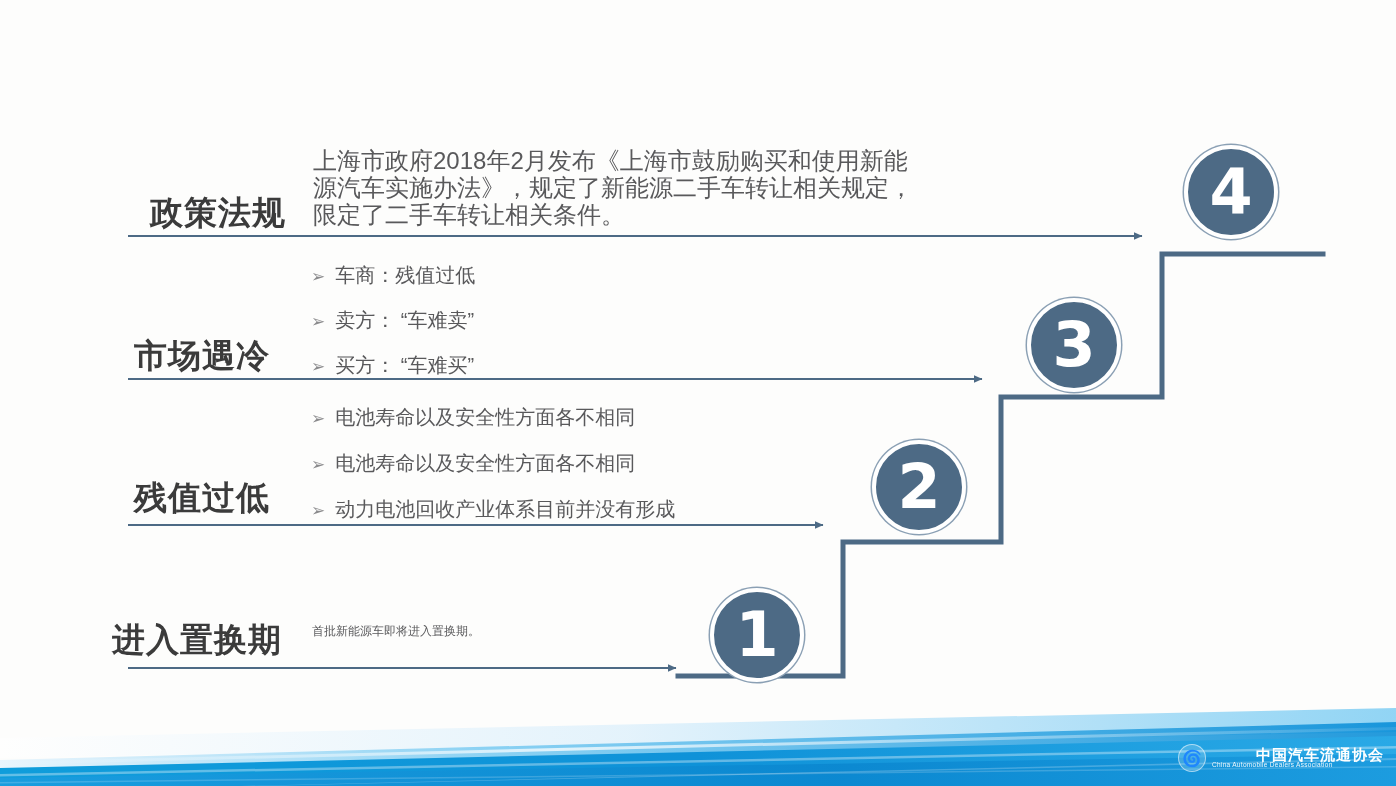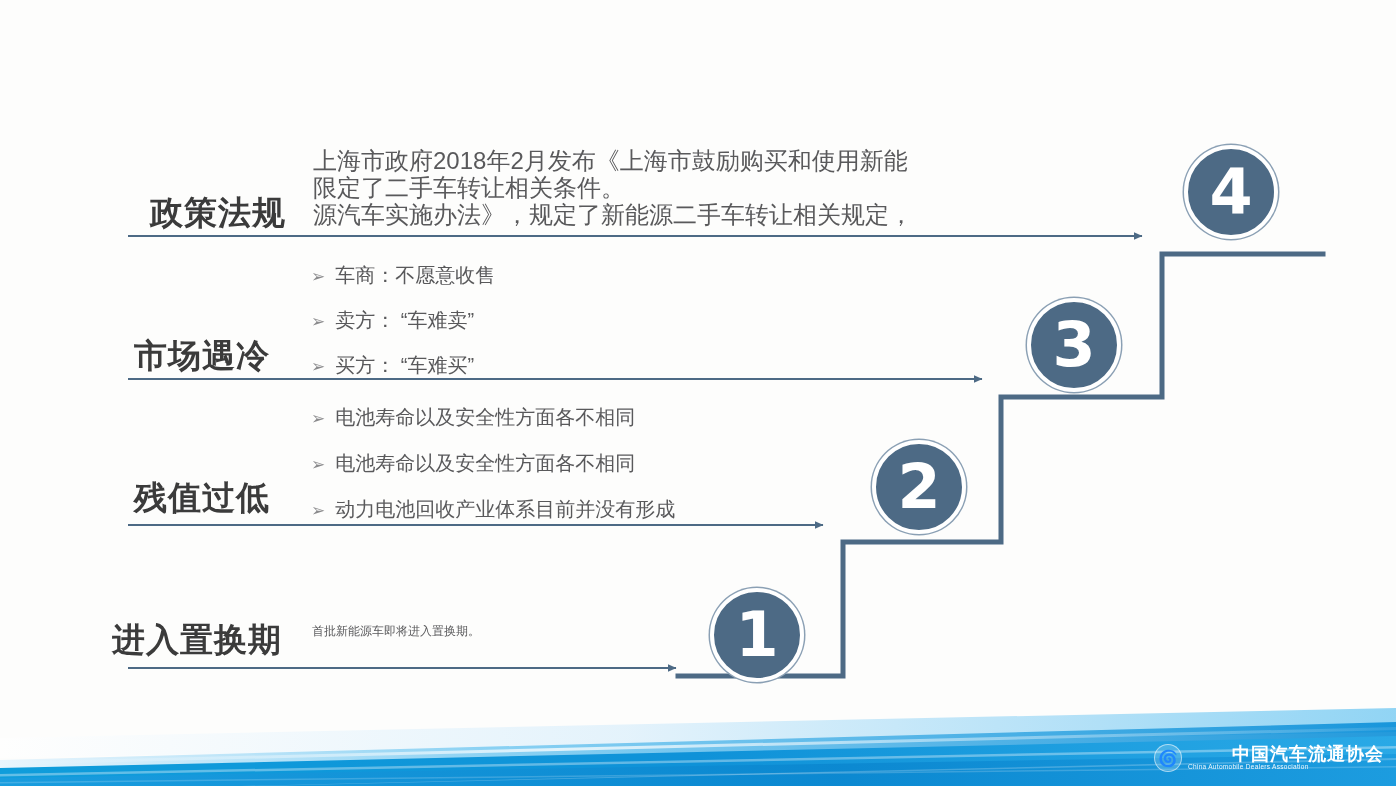--- a/index.html
+++ b/index.html
@@ -74,21 +74,21 @@
   }
   #logo .logo-mark{
     width:26px;height:26px;border-radius:50%;
     background:rgba(255,255,255,.18);
     border:1px solid rgba(255,255,255,.55);
     display:flex;align-items:center;justify-content:center;
     font-size:16px;color:#eaf6ff;
     font-family:"DejaVu Serif",serif;
   }
   #logo .logo-text{display:flex;flex-direction:column;line-height:1.05;}
-  #logo .logo-cn{font-size:18px;font-weight:bold;letter-spacing:1px;padding-left:44px;}
+  #logo .logo-cn{font-size:15px;font-weight:bold;letter-spacing:1px;padding-left:44px;}
   #logo .logo-en{font-size:6.5px;letter-spacing:.3px;opacity:.92;}
 </style>
 </head>
 <body>
 
 <div id="slide">
 
 
   <svg id="diagram" viewBox="0 0 1396 720" width="1396" height="720" xmlns="http://www.w3.org/2000/svg">
     <defs>
@@ -115,31 +115,31 @@
     <span>2</span>
   </div>
   <div class="num-circle" style="left:710px;top:588px;width:86px;height:86px;font-size:62px;">
     <span>1</span>
   </div>
 
   <div class="row" style="left:0;top:0;">
     <div class="row-label" style="left:150px;top:191px;">政策法规</div>
     <div class="row-body" style="left:313px;top:147px;">
       <div class="para">上海市政府2018年2月发布《上海市鼓励购买和使用新能</div>
+      <div class="para">源汽车实施办法》，规定了新能源二手车转让相关规定，</div>
       <div class="para">限定了二手车转让相关条件。</div>
-      <div class="para">源汽车实施办法》，规定了新能源二手车转让相关规定，</div>
     </div>
   </div>
 
   <div class="row" style="left:0;top:0;">
     <div class="row-label" style="left:134px;top:334px;">市场遇冷</div>
     <div class="row-body" style="left:311px;top:262px;">
       <div class="bullet" style="margin-bottom:18px;">
         <span class="mark">➢</span>
-        <span>车商：不愿意收售</span>
+        <span>车商：残值过低</span>
       </div>
       <div class="bullet" style="margin-bottom:18px;">
         <span class="mark">➢</span>
         <span>卖方： “车难卖”</span>
       </div>
       <div class="bullet">
         <span class="mark">➢</span>
         <span>买方： “车难买”</span>
       </div>
     </div>

